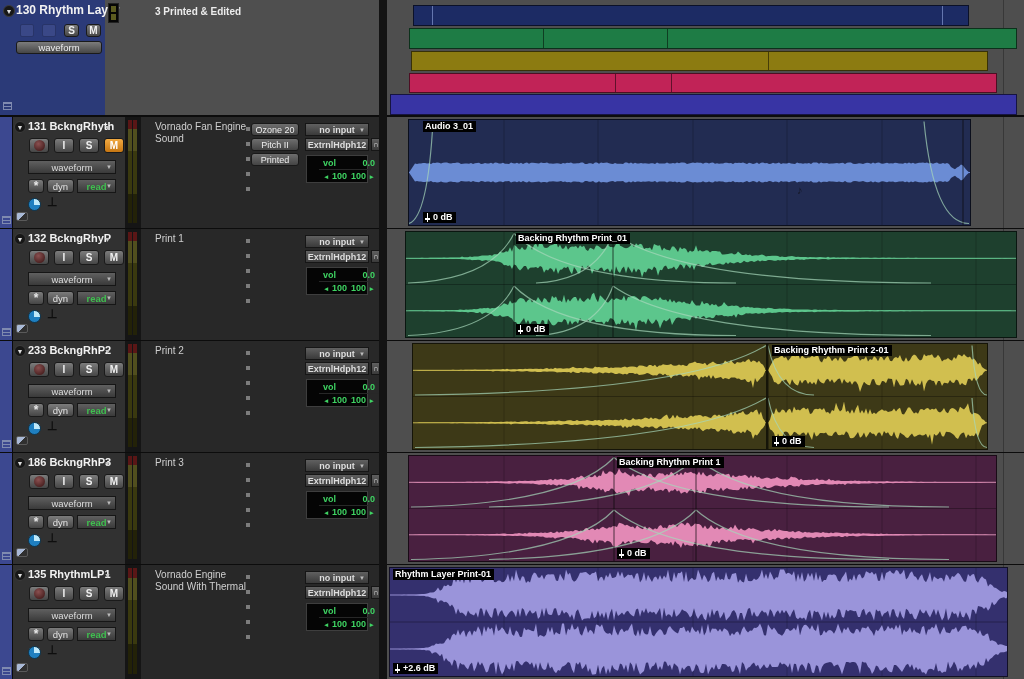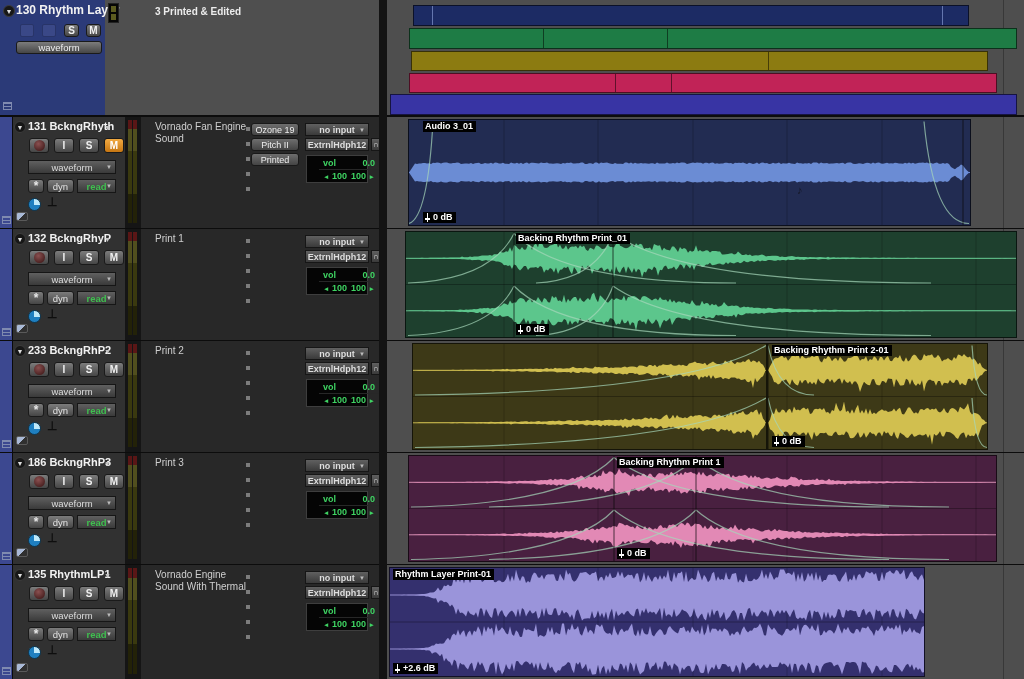--- a/index.html
+++ b/index.html
@@ -93,21 +93,21 @@
         <div class="btn" style="position: absolute; left: 79px; top: 21px; width: 20px; height: 15px;">S</div>
         <div class="btn mact" style="position: absolute; left: 104px; top: 21px; width: 20px; height: 15px;">M</div>
         <div class="sel" style="position: absolute; left: 28px; top: 43px; width: 88px; height: 14px;">waveform<div class="caret" style="position: absolute;">▼</div></div>
         <div class="btn star" style="position: absolute; left: 28px; top: 62px; width: 16px; height: 14px;">*</div>
         <div class="btn dynb" style="position: absolute; left: 47px; top: 62px; width: 27px; height: 14px;">dyn</div>
         <div class="sel readb" style="position: absolute; left: 77px; top: 62px; width: 39px; height: 14px;">read<div class="caret" style="position: absolute;">▼</div></div>
         <div class="clock" style="position: absolute; left: 28px; top: 81px;"></div>
         <div class="perp" style="position: absolute; left: 47px; top: 78px;">⊥</div>
         <div class="freeze" style="position: absolute; left: 16px; top: 95px;"></div>
         <div class="insdot" style="position: absolute; left: 246px; top: 10px;"></div>
-        <div class="insbtn" style="position: absolute; left: 251px; top: 6px; width: 48px; height: 13px;">Ozone 19</div>
+        <div class="insbtn" style="position: absolute; left: 251px; top: 6px; width: 48px; height: 13px;">Ozone 20</div>
         <div class="insdot" style="position: absolute; left: 246px; top: 25px;"></div>
         <div class="insbtn" style="position: absolute; left: 251px; top: 21px; width: 48px; height: 13px;">Pitch II</div>
         <div class="insdot" style="position: absolute; left: 246px; top: 40px;"></div>
         <div class="insbtn" style="position: absolute; left: 251px; top: 36px; width: 48px; height: 13px;">Printed</div>
         <div class="insdot" style="position: absolute; left: 246px; top: 55px;"></div>
         <div class="insdot" style="position: absolute; left: 246px; top: 70px;"></div>
         <div class="sel iosel" style="position: absolute; left: 305px; top: 6px; width: 64px; height: 13px;">no input<div class="caret" style="position: absolute;">▼</div></div>
         <div class="sel iosel" style="position: absolute; left: 305px; top: 21px; width: 64px; height: 13px;">ExtrnlHdph12</div>
         <div class="sel phones" style="position: absolute; left: 371px; top: 21px; width: 10px; height: 13px;">∩</div>
         <div class="volbox" style="position: absolute; left: 306px; top: 38px; width: 62px; height: 28px;">
@@ -450,21 +450,21 @@
           </svg>
           <div class="clip-label" style="position: absolute; left: 208px;">Backing Rhythm Print 1</div>
           <div class="clip-gain" style="position: absolute; left: 208px;">
             <span class="gicon"></span>
             <span>0 dB</span>
           </div>
         </div>
       </div>
       <div class="trow" style="position: absolute; left: 0px; top: 565px; width: 637px; height: 114px; background: rgb(78, 78, 78); overflow: hidden;">
         <div style="position: absolute; left: 616px; top: 0px; width: 1px; height: 100%; background: rgba(0, 0, 0, 0.28);"></div>
-        <div class="clip" style="position: absolute; left: 2px; top: 2px; width: 536px; height: 110px; background: rgb(52, 48, 110);">
+        <div class="clip" style="position: absolute; left: 2px; top: 2px; width: 619px; height: 110px; background: rgb(52, 48, 110);">
           <svg width="626" height="108" style="position:absolute;left:0;top:0;display:block">
             <line x1="114" y1="0" x2="114" y2="108" stroke="rgba(0,0,0,0.2)" stroke-width="1"></line>
             <line x1="208" y1="0" x2="208" y2="108" stroke="rgba(0,0,0,0.2)" stroke-width="1"></line>
             <line x1="303" y1="0" x2="303" y2="108" stroke="rgba(0,0,0,0.2)" stroke-width="1"></line>
             <line x1="397" y1="0" x2="397" y2="108" stroke="rgba(0,0,0,0.2)" stroke-width="1"></line>
             <line x1="492" y1="0" x2="492" y2="108" stroke="rgba(0,0,0,0.2)" stroke-width="1"></line>
             <line x1="586" y1="0" x2="586" y2="108" stroke="rgba(0,0,0,0.2)" stroke-width="1"></line>
             <line x1="0" y1="27.0" x2="626" y2="27.0" stroke="#a59fe2" stroke-opacity="0.85" stroke-width="1"></line>
             <polygon points="0,27.0 2,27.0 4,27.0 6,26.9 8,26.9 10,26.9 12,26.9 14,26.8 16,26.9 18,26.8 20,26.8 22,26.8 24,26.7 26,26.7 28,26.4 30,26.3 32,26.1 34,25.9 36,25.7 38,25.3 40,24.4 42,24.6 44,24.2 46,22.5 48,19.5 50,22.7 52,21.5 54,17.5 56,18.2 58,16.5 60,18.3 62,17.6 64,8.7 66,14.6 68,8.9 70,14.2 72,8.3 74,15.5 76,7.2 78,9.8 80,15.1 82,9.9 84,10.2 86,8.4 88,6.3 90,9.7 92,14.0 94,12.8 96,4.2 98,7.1 100,9.3 102,6.0 104,14.1 106,14.3 108,12.6 110,12.6 112,14.3 114,13.8 116,11.2 118,5.7 120,14.1 122,7.4 124,13.1 126,1.6 128,8.8 130,13.3 132,8.3 134,8.7 136,14.9 138,13.1 140,14.4 142,7.7 144,4.5 146,5.4 148,9.5 150,9.7 152,6.7 154,11.4 156,7.3 158,6.2 160,6.5 162,6.3 164,6.5 166,12.5 168,12.9 170,5.8 172,9.6 174,12.8 176,1.6 178,6.7 180,4.8 182,11.6 184,13.7 186,12.4 188,9.3 190,4.7 192,4.7 194,4.2 196,4.0 198,5.7 200,7.2 202,5.2 204,5.1 206,3.4 208,13.4 210,9.5 212,8.7 214,13.0 216,6.7 218,9.6 220,4.4 222,9.9 224,9.8 226,8.8 228,3.0 230,8.6 232,3.7 234,10.0 236,8.6 238,6.6 240,7.2 242,6.8 244,11.3 246,5.7 248,5.3 250,14.6 252,11.5 254,4.1 256,13.3 258,6.8 260,10.6 262,14.0 264,9.4 266,8.6 268,11.9 270,7.0 272,11.8 274,7.5 276,10.1 278,1.6 280,11.9 282,13.9 284,3.9 286,10.8 288,5.0 290,5.3 292,3.2 294,14.1 296,3.3 298,13.9 300,11.4 302,9.7 304,11.9 306,11.3 308,1.6 310,6.4 312,12.5 314,6.7 316,9.6 318,14.3 320,12.1 322,5.6 324,3.7 326,13.2 328,8.2 330,12.1 332,10.8 334,12.3 336,3.9 338,10.9 340,11.5 342,5.9 344,5.5 346,5.0 348,14.8 350,11.2 352,13.8 354,14.5 356,5.6 358,12.7 360,13.2 362,13.0 364,10.4 366,11.9 368,10.8 370,7.7 372,1.6 374,10.8 376,5.5 378,11.2 380,3.6 382,7.2 384,11.9 386,9.3 388,9.6 390,1.6 392,1.6 394,1.6 396,5.9 398,4.8 400,5.5 402,7.3 404,3.0 406,13.9 408,5.5 410,11.9 412,4.0 414,13.7 416,11.3 418,4.7 420,8.9 422,4.8 424,12.9 426,3.4 428,12.4 430,6.7 432,14.2 434,12.1 436,12.0 438,7.1 440,6.4 442,6.9 444,6.2 446,7.4 448,12.5 450,13.7 452,9.7 454,7.1 456,3.5 458,14.3 460,10.5 462,12.5 464,6.2 466,12.7 468,6.9 470,6.0 472,10.6 474,9.0 476,3.2 478,4.2 480,5.6 482,3.7 484,6.7 486,4.9 488,12.8 490,12.8 492,3.5 494,12.6 496,4.9 498,3.9 500,2.5 502,4.9 504,5.8 506,1.9 508,2.7 510,6.5 512,5.0 514,1.6 516,11.6 518,9.6 520,5.0 522,3.3 524,7.9 526,9.1 528,12.6 530,8.5 532,6.2 534,12.1 536,14.3 538,9.9 540,3.9 542,14.3 544,8.2 546,9.9 548,11.3 550,9.8 552,9.9 554,13.8 556,6.3 558,8.1 560,12.2 562,7.9 564,8.9 566,6.7 568,4.8 570,6.6 572,10.1 574,13.6 576,13.7 578,6.1 580,8.4 582,6.6 584,6.0 586,12.3 588,14.7 590,10.7 592,8.2 594,10.5 596,11.6 598,18.4 600,16.0 602,17.0 604,19.6 606,19.9 608,21.5 610,23.1 612,24.0 614,23.1 616,23.6 618,25.1 620,25.7 622,25.5 624,26.7 626,27.0 626,27.0 624,27.3 622,27.7 620,29.1 618,28.7 616,30.5 614,29.3 612,29.8 610,30.4 608,32.6 606,35.6 604,37.2 602,33.8 600,40.0 598,42.8 596,39.0 594,40.9 592,38.9 590,38.6 588,38.1 586,46.4 584,41.9 582,41.5 580,52.4 578,47.7 576,44.2 574,49.5 572,48.8 570,42.5 568,50.3 566,45.3 564,45.9 562,43.3 560,49.6 558,52.4 556,40.2 554,49.2 552,52.4 550,47.4 548,41.6 546,47.5 544,40.7 542,45.1 540,49.5 538,46.3 536,42.0 534,45.5 532,44.4 530,41.0 528,46.5 526,51.4 524,50.4 522,45.5 520,46.2 518,42.3 516,40.8 514,51.1 512,48.4 510,42.4 508,50.1 506,47.7 504,41.2 502,41.6 500,50.1 498,42.8 496,44.4 494,45.5 492,49.1 490,42.4 488,43.5 486,41.3 484,52.4 482,47.2 480,43.3 478,44.5 476,47.6 474,40.8 472,42.5 470,49.0 468,48.9 466,42.9 464,43.2 462,42.4 460,41.9 458,43.4 456,41.5 454,49.8 452,49.1 450,41.8 448,40.9 446,48.3 444,50.4 442,46.8 440,51.1 438,43.8 436,50.1 434,43.6 432,52.4 430,47.4 428,43.6 426,44.2 424,42.4 422,51.2 420,41.7 418,45.1 416,52.4 414,49.5 412,50.7 410,49.2 408,51.3 406,49.5 404,41.2 402,44.4 400,49.3 398,45.8 396,42.3 394,45.3 392,41.7 390,46.1 388,42.3 386,44.5 384,49.2 382,43.4 380,41.1 378,48.7 376,44.2 374,44.5 372,42.3 370,45.0 368,48.5 366,48.2 364,43.6 362,48.4 360,39.9 358,40.7 356,47.0 354,52.4 352,45.1 350,45.1 348,52.4 346,45.3 344,41.9 342,43.5 340,48.0 338,50.3 336,52.4 334,43.7 332,47.8 330,50.4 328,42.5 326,43.0 324,47.5 322,40.7 320,50.1 318,43.8 316,52.4 314,50.7 312,45.6 310,47.4 308,51.0 306,47.3 304,40.2 302,47.6 300,49.4 298,45.7 296,43.6 294,42.8 292,41.3 290,45.0 288,47.2 286,48.7 284,40.7 282,49.4 280,46.8 278,46.2 276,48.5 274,39.6 272,52.4 270,39.9 268,43.4 266,46.8 264,43.7 262,44.7 260,43.3 258,45.4 256,40.1 254,45.0 252,41.8 250,48.8 248,40.6 246,41.4 244,48.5 242,47.6 240,45.8 238,42.8 236,43.8 234,46.9 232,44.4 230,46.5 228,47.9 226,42.6 224,52.4 222,40.4 220,45.0 218,52.4 216,43.5 214,50.2 212,44.8 210,48.9 208,42.4 206,48.4 204,50.2 202,42.9 200,50.5 198,50.2 196,50.6 194,50.8 192,52.4 190,46.7 188,41.2 186,43.6 184,52.4 182,46.3 180,49.8 178,45.5 176,43.7 174,45.8 172,41.7 170,47.1 168,47.5 166,40.3 164,40.4 162,46.7 160,47.1 158,46.0 156,39.4 154,48.7 152,40.2 150,48.7 148,51.0 146,42.7 144,45.0 142,45.6 140,42.1 138,44.7 136,48.5 134,41.7 132,40.1 130,49.0 128,40.4 126,49.3 124,45.1 122,42.4 120,43.8 118,46.3 116,49.5 114,47.0 112,42.1 110,44.0 108,48.7 106,40.2 104,40.6 102,50.0 100,48.6 98,44.8 96,41.0 94,48.6 92,40.5 90,40.6 88,49.7 86,44.2 84,47.4 82,46.5 80,45.5 78,42.6 76,48.4 74,46.0 72,44.6 70,45.0 68,40.5 66,46.5 64,39.8 62,36.4 60,38.4 58,35.2 56,33.7 54,34.3 52,32.4 50,32.5 48,35.0 46,30.2 44,30.5 42,30.1 40,29.2 38,28.6 36,28.4 34,27.8 32,27.8 30,27.8 28,27.5 26,27.4 24,27.3 22,27.2 20,27.2 18,27.2 16,27.1 14,27.1 12,27.2 10,27.1 8,27.1 6,27.1 4,27.0 2,27.0 0,27.0" fill="#9a94da"></polygon>
             <line x1="0" y1="54.0" x2="626" y2="54.0" stroke="rgba(0,0,0,0.3)" stroke-width="1"></line>

